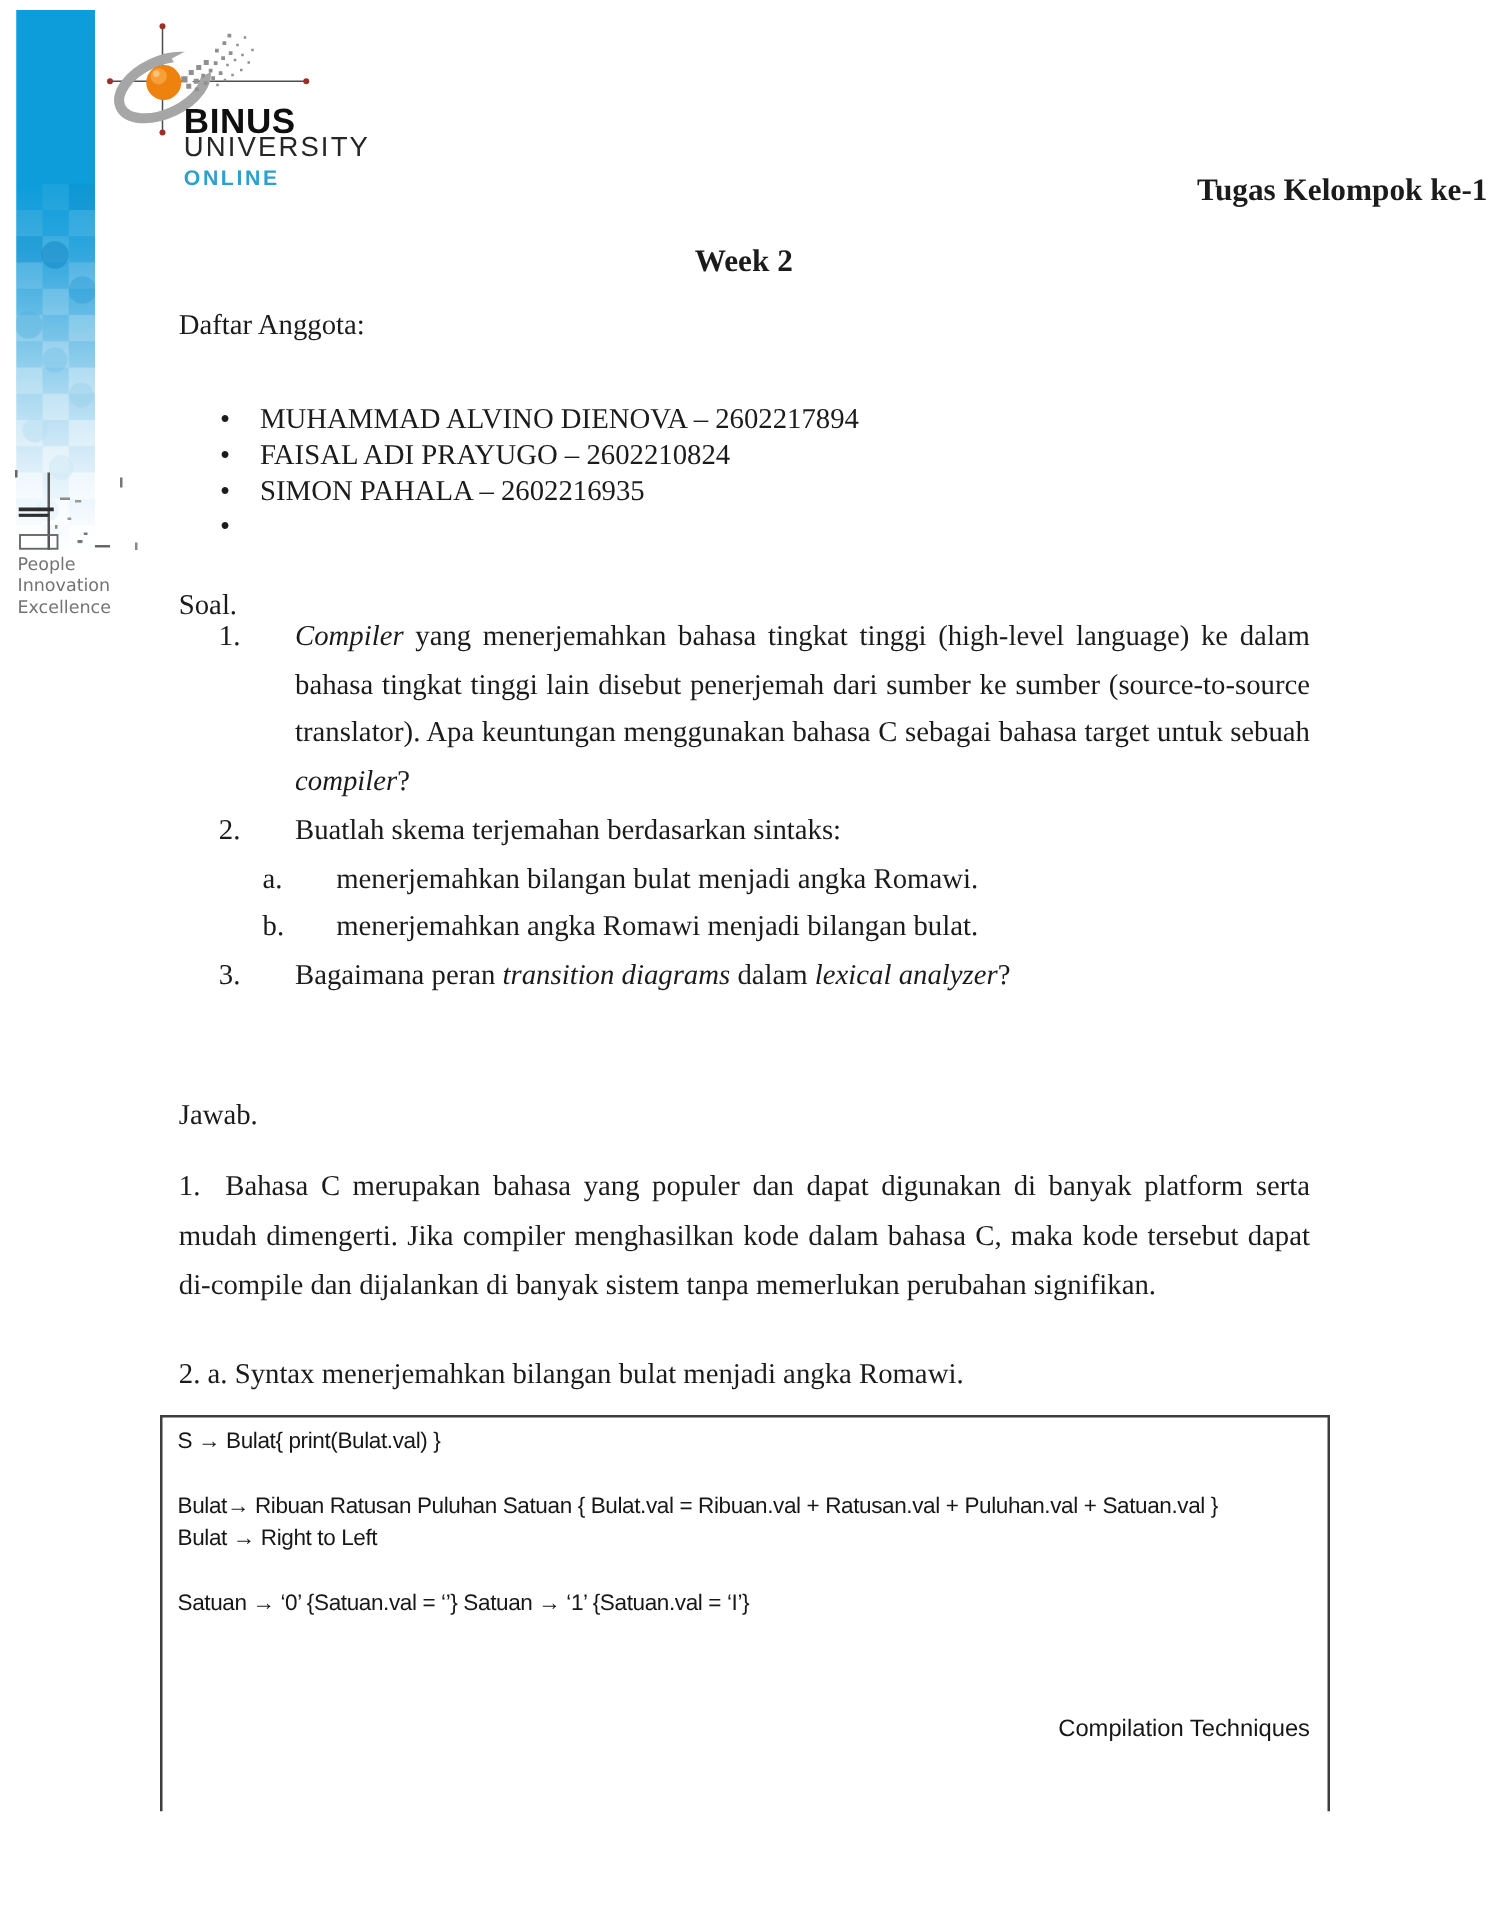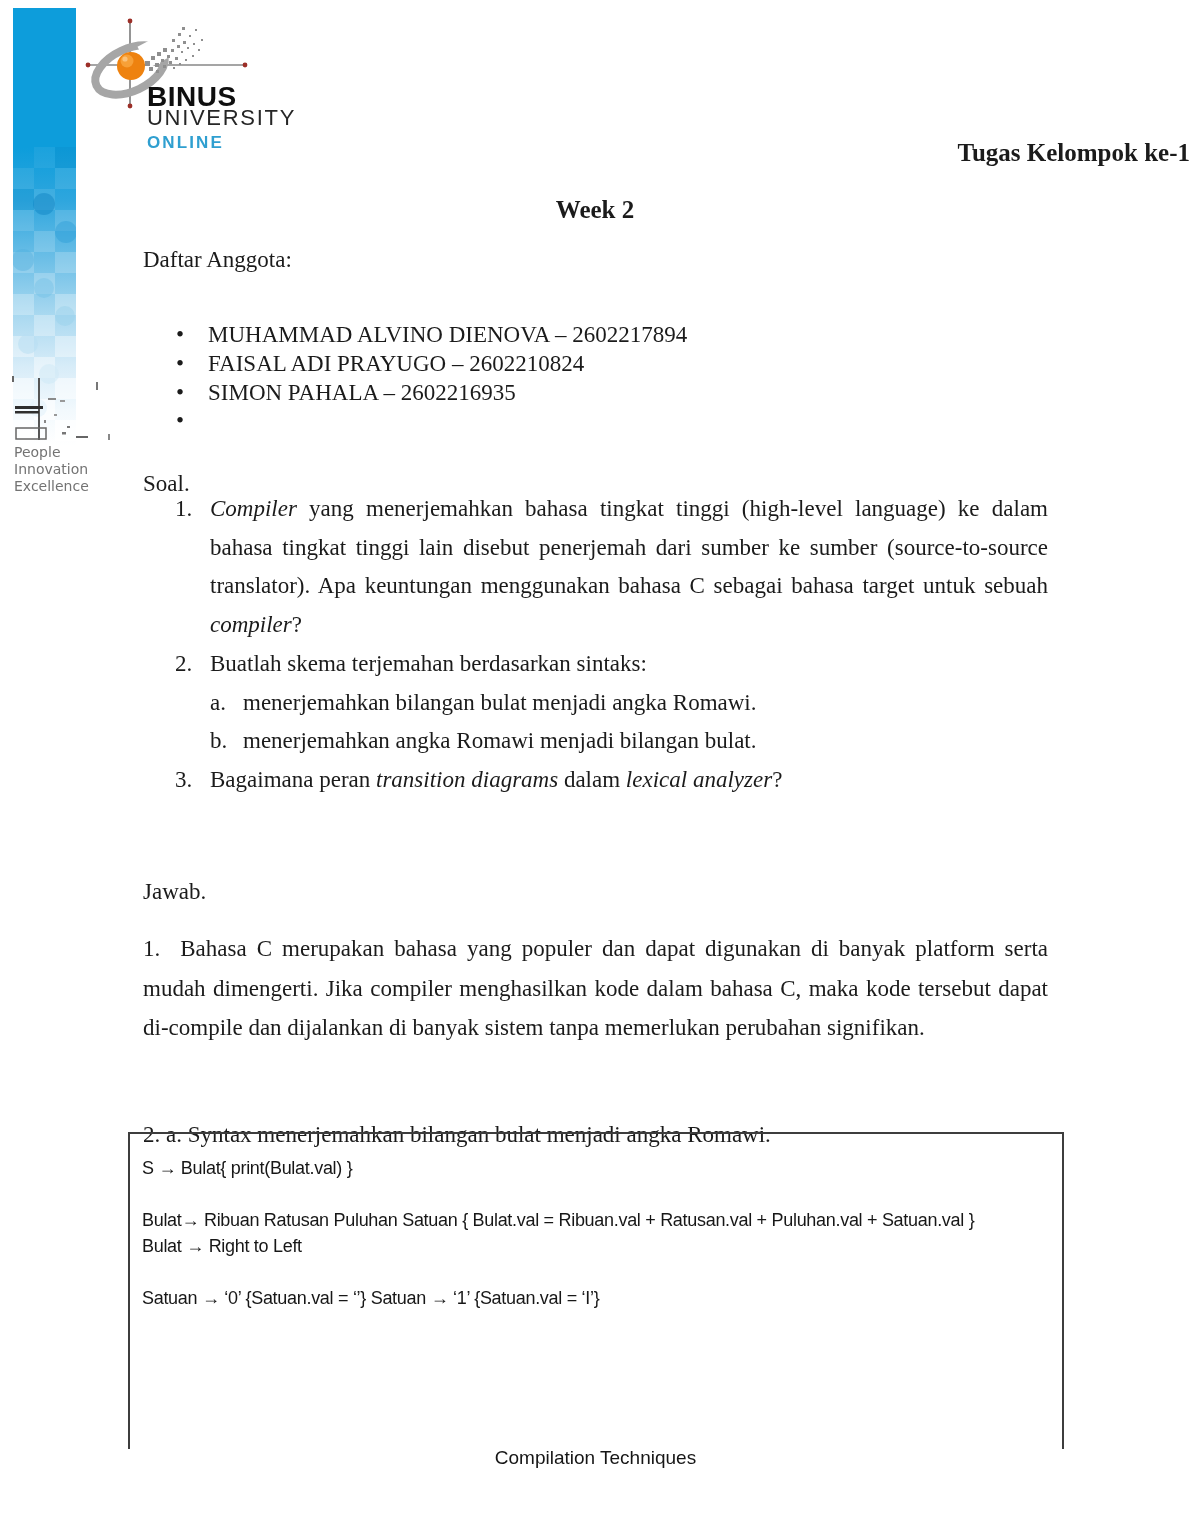--- a/index.html
+++ b/index.html
@@ -38,39 +38,39 @@
   
   .daftar{position:absolute;left:143px;top:247px;font-size:23px;}
   .members{position:absolute;left:143px;top:321px;width:905px;}
   .mrow{position:relative;padding-left:65px;line-height:28.8px;font-size:23px;}
   .blt{position:absolute;left:33px;top:0;}
   .soal-label{position:absolute;left:143px;top:447px;font-size:23px;margin-top:24px;}
 
   .qlist{position:absolute;left:175px;top:490px;width:873px;font-size:23px;}
   .qrow{display:flex;}
   .qnum{width:35px;flex:none;line-height:38.7px;}
-  .qtext{flex:1;text-align:justify;line-height:38.7px;}
+  .qtext{flex:1;text-align:justify;line-height:38.7px;margin-left:26px;}
   .subrow{display:flex;padding-left:35px;}
   .subnum{width:33px;flex:none;line-height:38.7px;}
 
   .jawab-label{position:absolute;left:143px;top:879px;font-size:23px;}
   .answer1{position:absolute;left:143px;top:929px;width:905px;font-size:23px;
            line-height:39.7px;text-align:justify;}
   .ansnum{margin-right:20px;}
-  .answer2{position:absolute;left:143px;top:1122px;width:905px;font-size:23px;}
+  .answer2{position:absolute;left:143px;top:1086px;width:905px;font-size:23px;}
 
   
   .codebox{position:absolute;left:128px;top:1132px;width:936px;height:317px;box-sizing:border-box;
-           border:2px solid #3d3d3d;border-bottom:none;padding:21px 12px;
+           border:2px solid #3d3d3d;border-bottom:none;padding:5px 12px;
            font-family:"Liberation Sans",sans-serif;font-size:18px;letter-spacing:-0.3px;
            color:#171717;}
   .code-line{height:26px;line-height:26px;white-space:pre;overflow:hidden;}
 
   
-  .footer{position:absolute;left:143px;top:1447px;width:905px;text-align:center;
+  .footer{position:absolute;left:143px;top:1373px;width:905px;text-align:right;
           font-family:"Liberation Sans",sans-serif;font-size:19px;color:#161616;}
 </style>
 </head>
 <body>
 
 <div class="page">
 
   <div class="bar">
     <svg width="63" height="437" viewBox="0 0 63 437">
       <rect x="42" y="139" width="21" height="21" fill="#0b86c2" fill-opacity="0.25"></rect>

